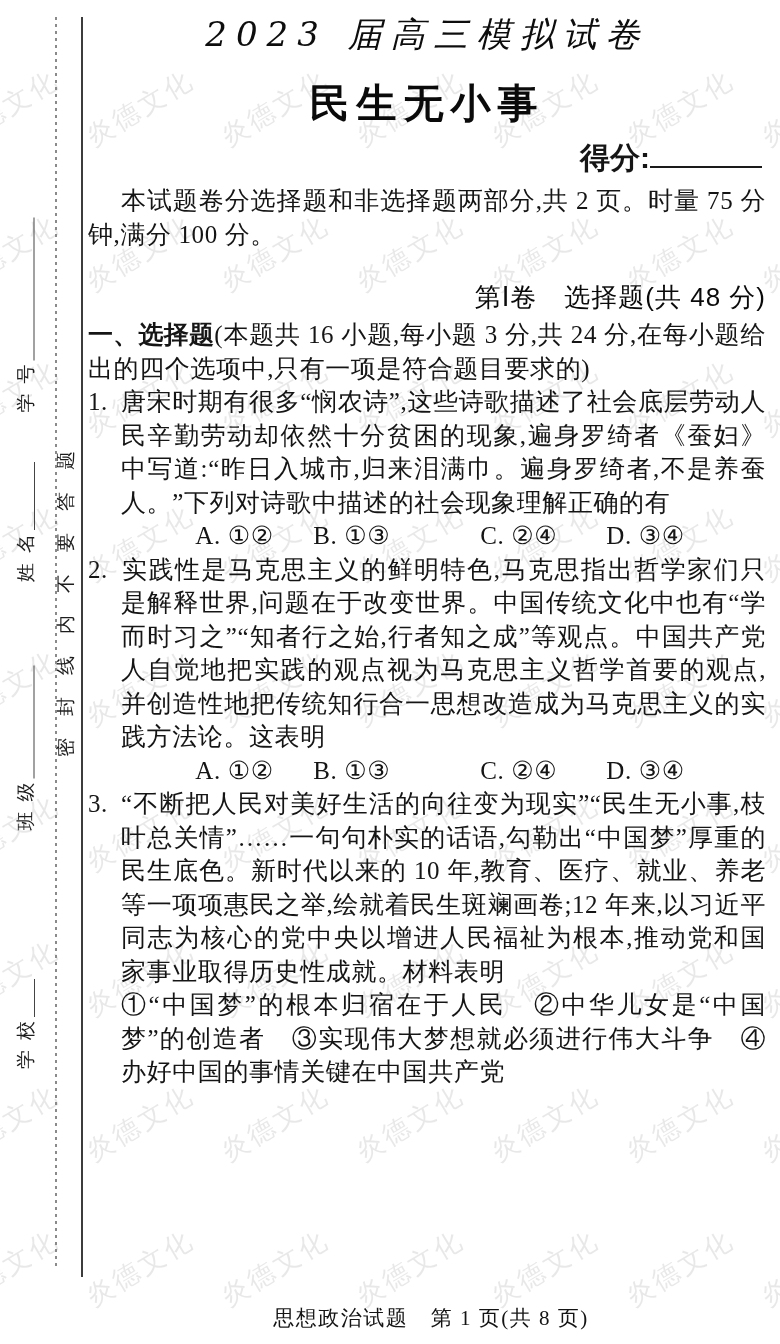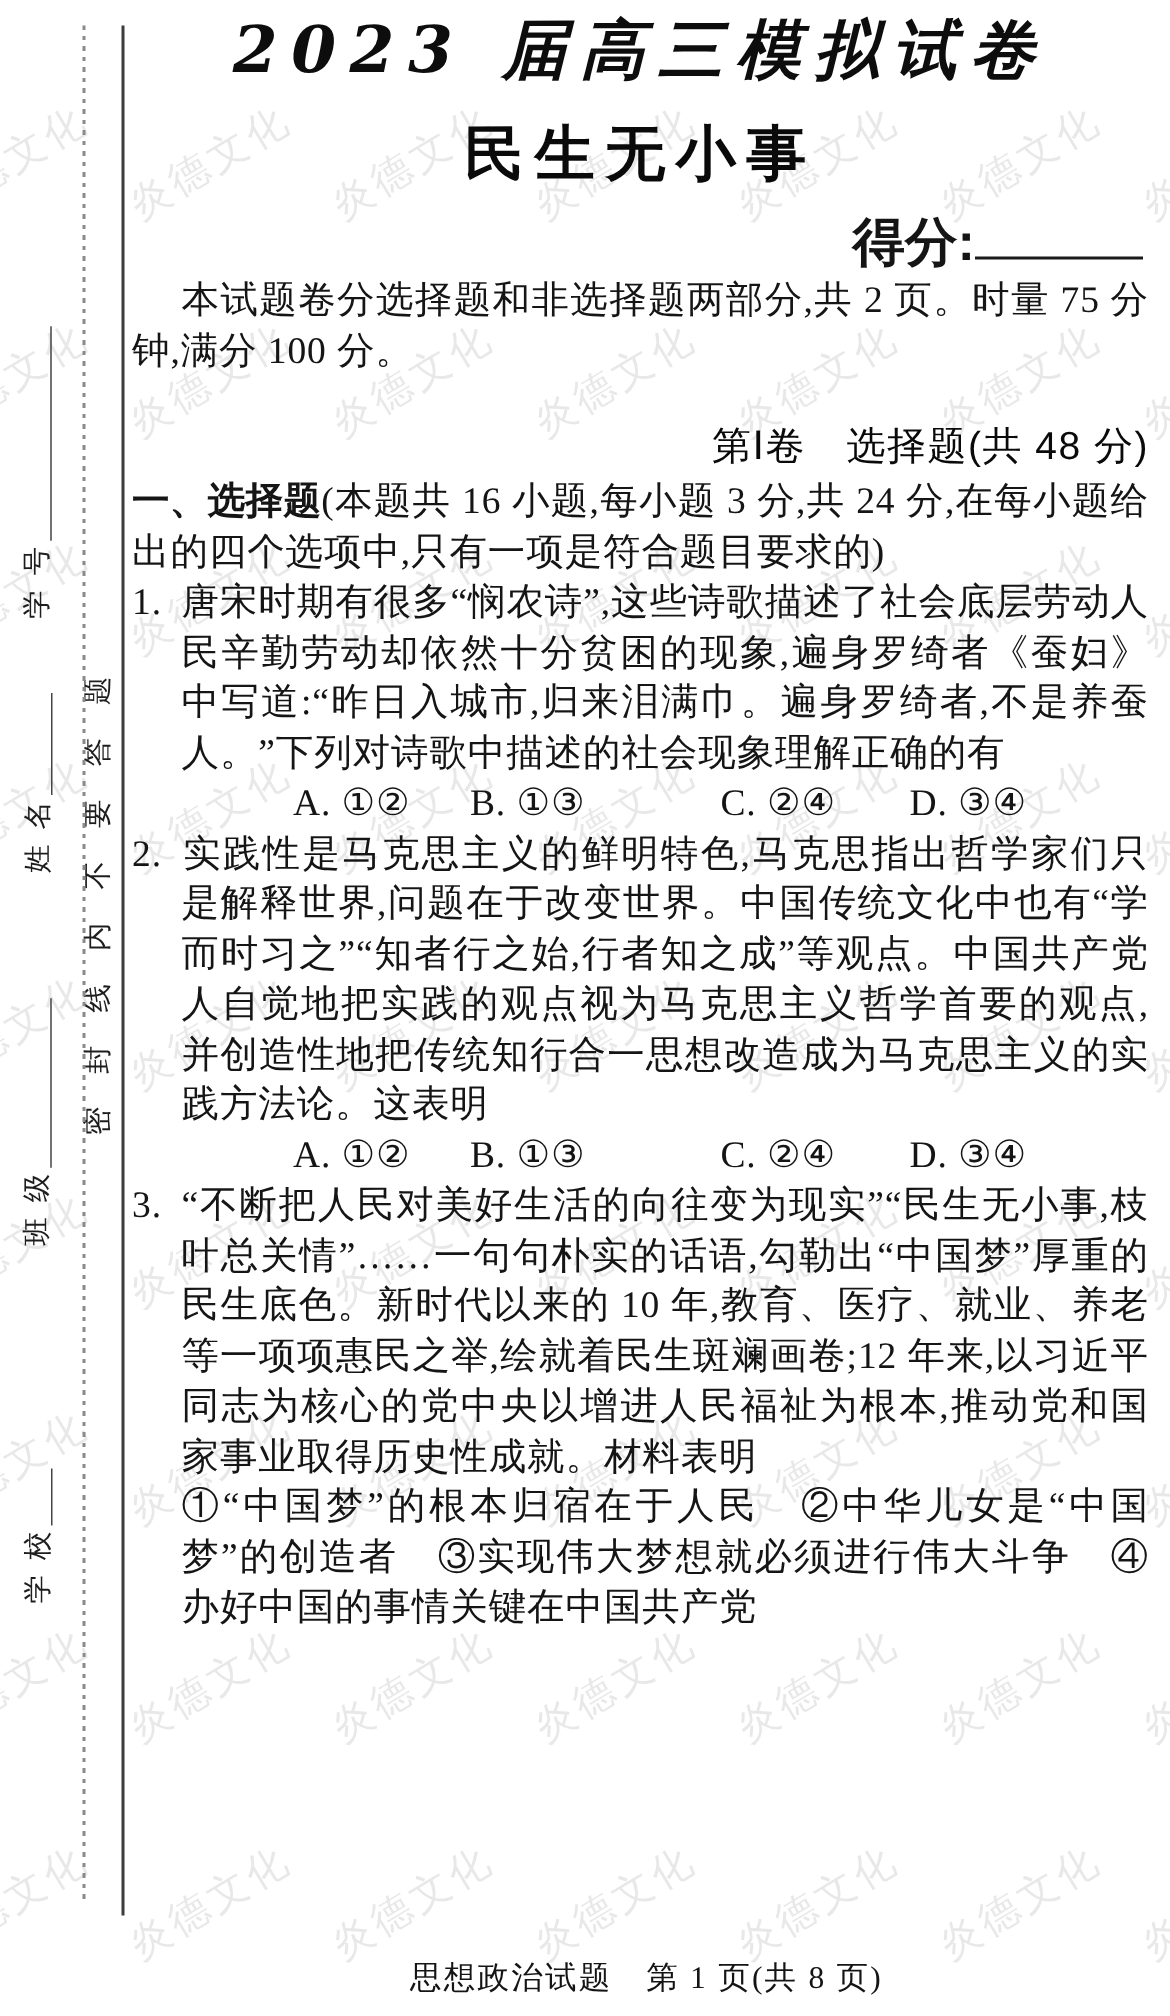--- a/index.html
+++ b/index.html
@@ -46,32 +46,32 @@
   }
 
   
   .content {
     position:absolute; left:82px; top:0; width:698px; height:1344px;
     box-sizing:border-box; padding:0 14px 0 6px; z-index:1;
   }
   .title {
     margin-top:8px; text-align:center; line-height:52px;
     font-family:"DejaVu Serif","Liberation Serif",serif;
-    font-weight:bold; font-style:italic; font-size:43px; letter-spacing:9px;
+    font-weight:normal; font-style:italic; font-size:34px; letter-spacing:9px;
     color:#0d0d0d;
   }
   .subject {
     margin-top:20px; text-align:center; line-height:46px;
     font-family:"Liberation Sans","DejaVu Sans",sans-serif;
     font-weight:900; font-size:40px; letter-spacing:7px; color:#0a0a0a;
   }
   .score-row {
     margin-top:12px; height:32px; text-align:right; padding-right:4px;
     font-family:"Liberation Sans","DejaVu Sans",sans-serif;
-    font-weight:bold; font-size:35px;
+    font-weight:bold; font-size:30px;
   }
   .score-blank { display:inline-block; width:112px; height:24px; border-bottom:2px solid #1a1a1a; }
 
   .bodytext { font-size:25px; line-height:33.5px; letter-spacing:0.6px; text-align:justify; }
   .intro { margin-top:14px; text-indent:33px; }
 
   .sec-head {
     margin-top:29px; text-align:right; font-weight:normal; font-size:26px; line-height:34px;
     letter-spacing:1px; color:#0a0a0a;
     font-family:"Liberation Sans","DejaVu Sans",sans-serif;

